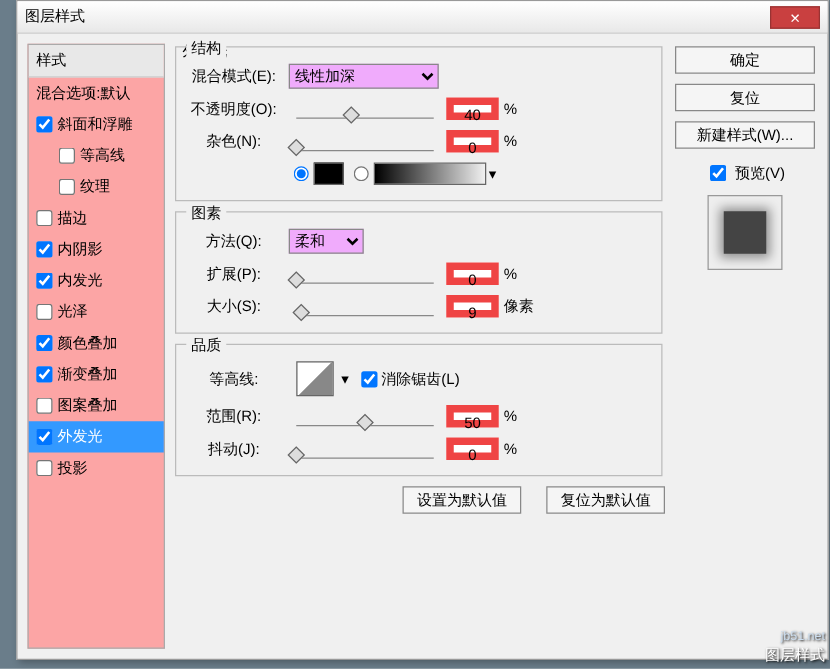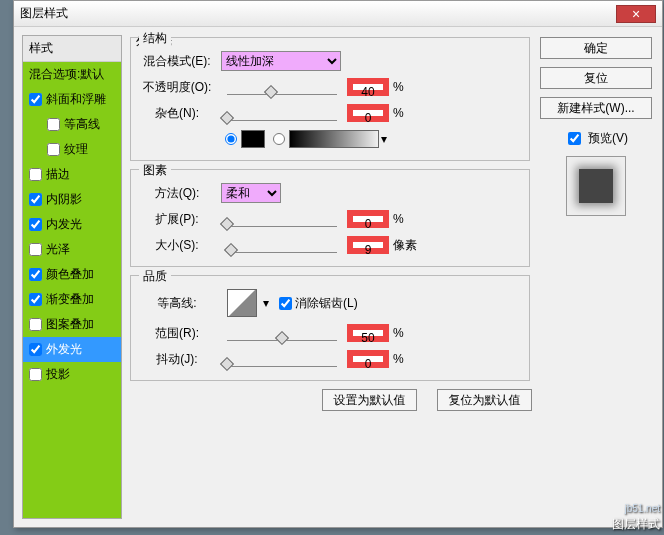--- a/index.html
+++ b/index.html
@@ -2,21 +2,21 @@
 <html><head>
 <meta charset="utf-8">
 <style>
 * { box-sizing: border-box; font-family: "Microsoft YaHei", SimSun, sans-serif; font-size: 12px; }
 body { margin: 0; background: #6a7d8a; width: 664px; height: 535px; position: relative; }
 .dialog { position: absolute; left: 13px; top: 0; width: 650px; height: 528px; background: #f0f0f0; border: 1px solid #999; box-shadow: 2px 2px 6px rgba(0,0,0,0.3); }
 .titlebar { height: 26px; background: linear-gradient(#fff,#e8e8e8); border-bottom: 1px solid #ccc; display: flex; align-items: center; padding: 0 6px; }
 .titlebar .title { flex: 1; }
 .titlebar .close { width: 40px; height: 18px; background: #c94040; color: #fff; text-align: center; line-height: 16px; border: 1px solid #933; font-size: 14px; }
 .body { display: flex; position: absolute; top: 26px; bottom: 0; left: 0; right: 0; padding: 8px; gap: 6px; }
-.sidebar { width: 100px; border: 1px solid #aaa; background: #84cc16; }
+.sidebar { width: 110px; border: 1px solid #aaa; background: #fca5a5; }
 .sidebar .hdr { background: #e8e8e8; padding: 4px 6px; border-bottom: 1px solid #ccc; }
 .sidebar .item { padding: 4px 6px; display: flex; align-items: center; gap: 4px; cursor: default; }
 .sidebar .item.sel { background: #3399ff; color: #fff; }
 .sidebar .item input[type=checkbox] { margin: 0; }
 .sidebar .sub { padding-left: 24px; }
 .main { flex: 1; position: relative; }
 .main-label { position: absolute; left: 8px; top: -2px; font-size: 12px; }
 .fieldset { border: 1px solid #bbb; margin: 6px 2px 8px 2px; padding: 8px 8px 6px 8px; position: relative; }
 .legend { position: absolute; top: -8px; left: 8px; background: #f0f0f0; padding: 0 4px; }
 .row { display: flex; align-items: center; margin: 4px 0; height: 22px; }

